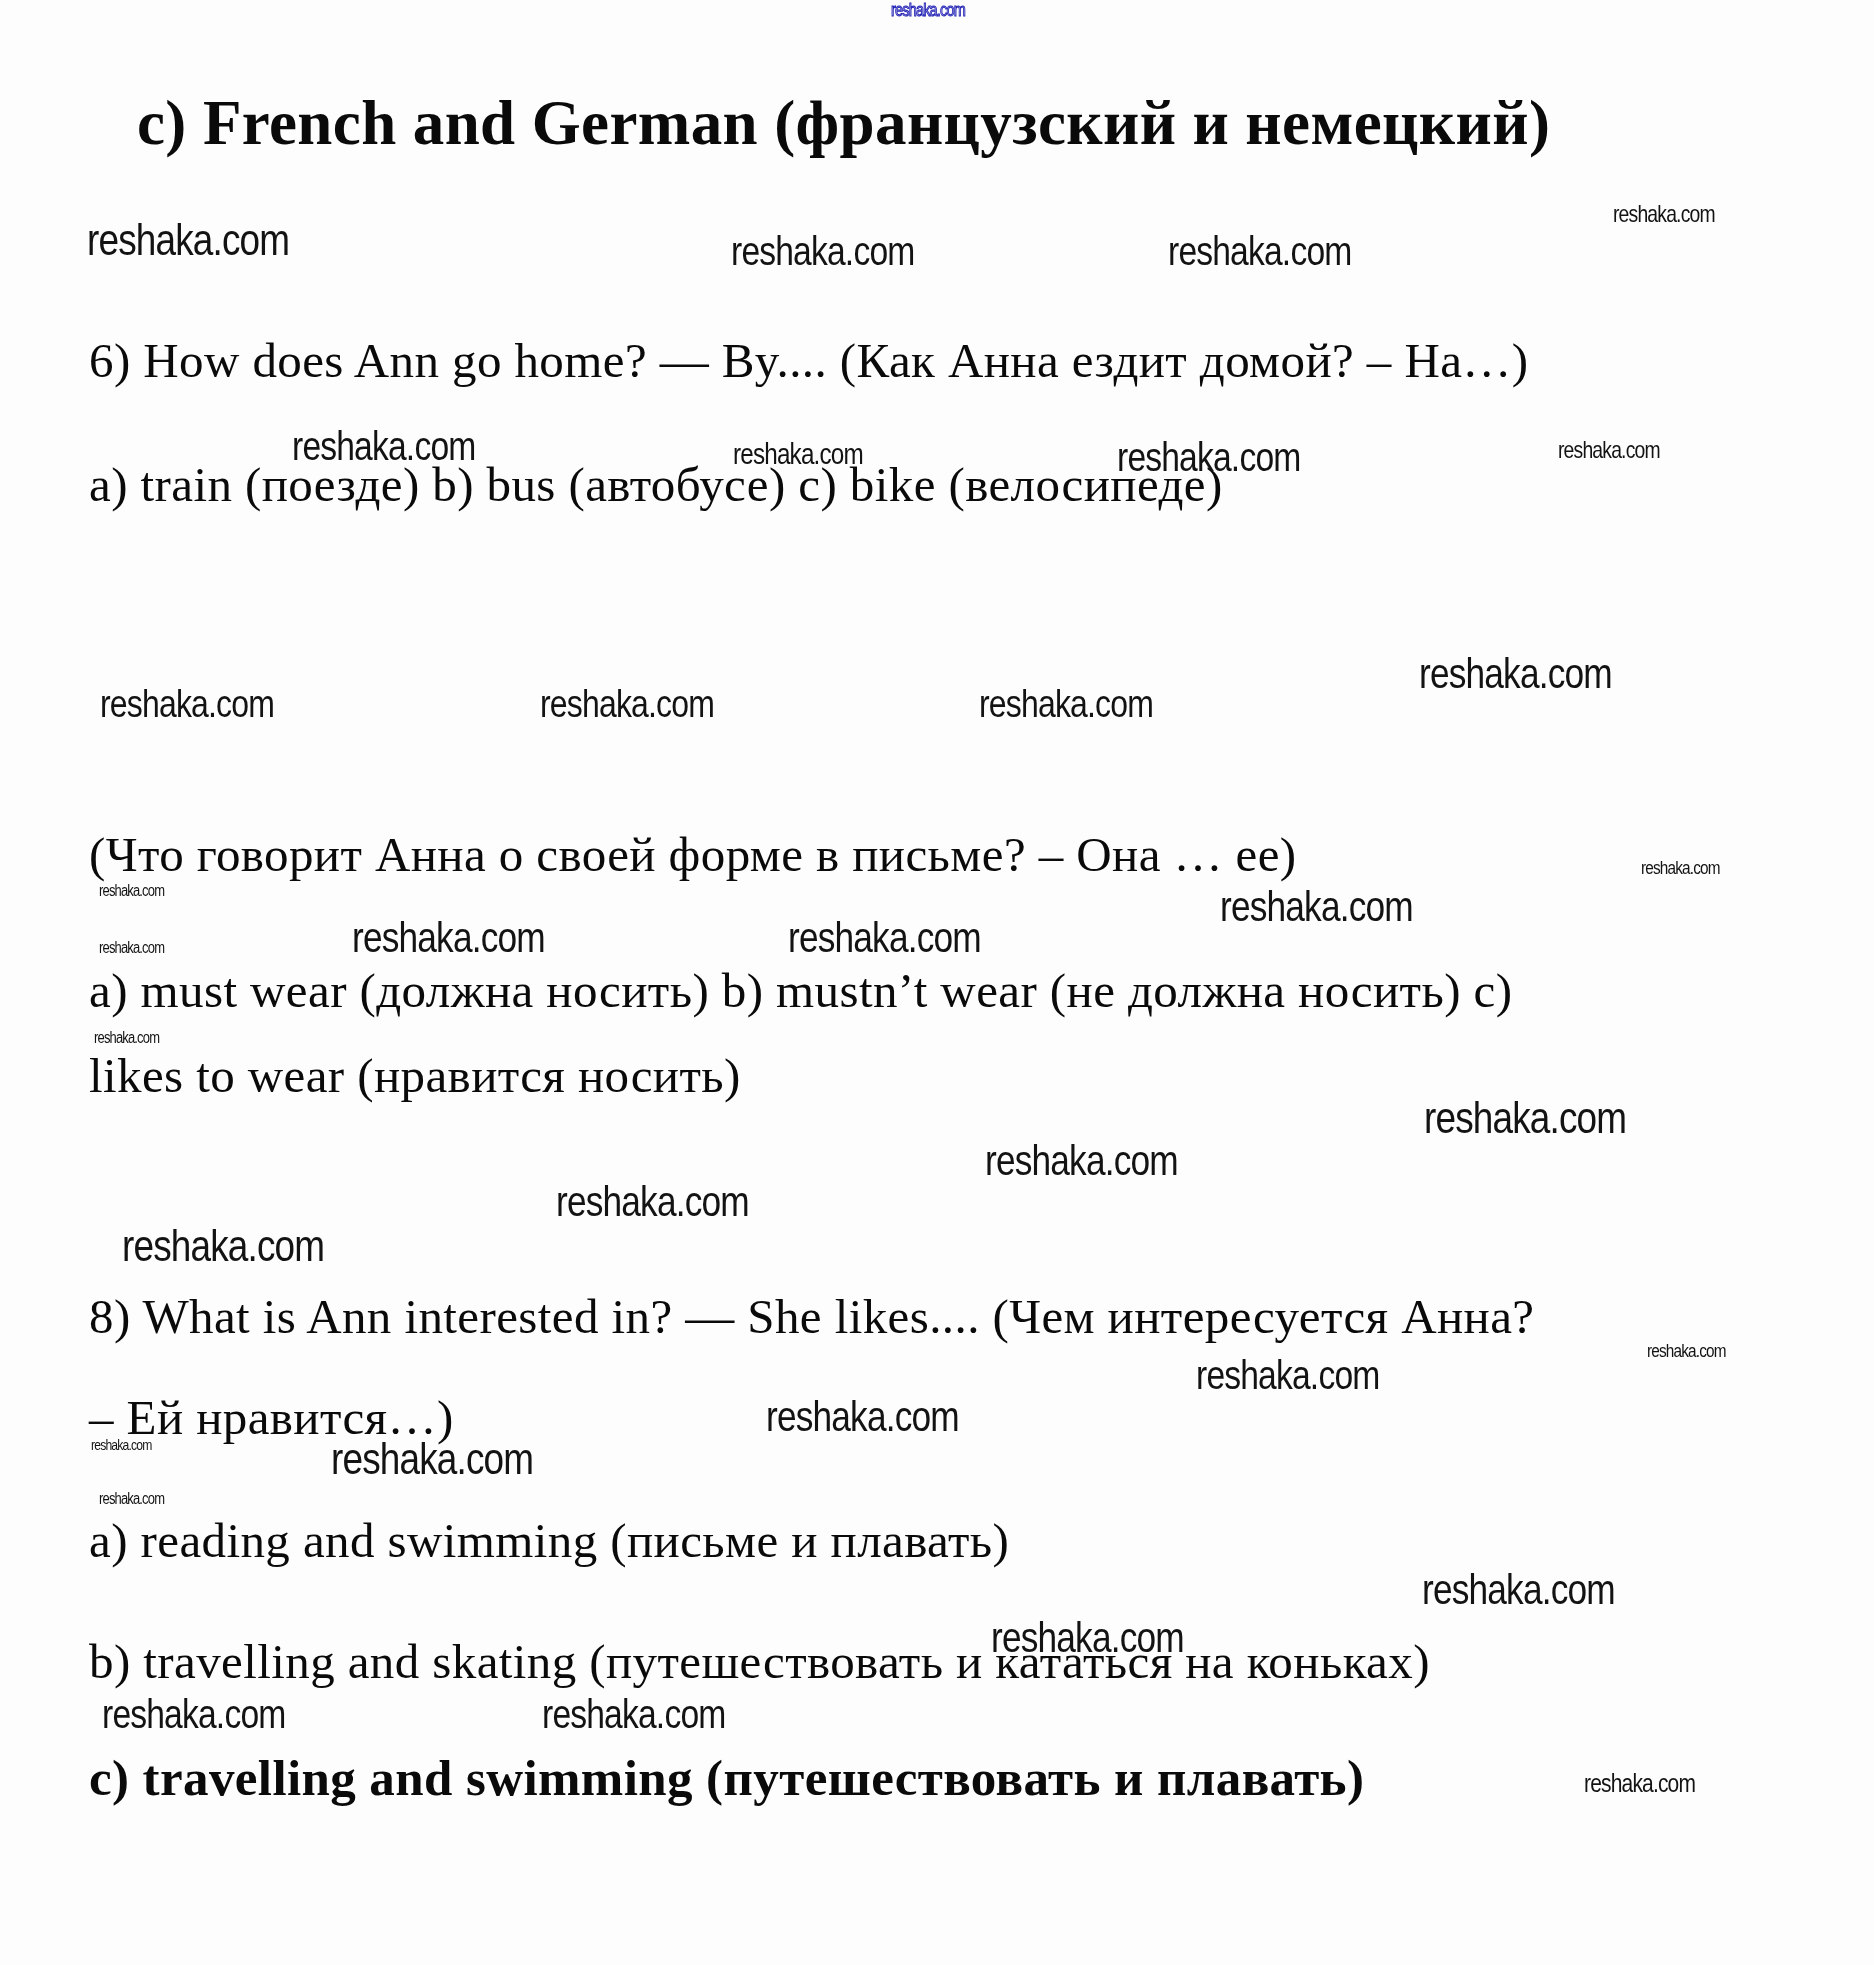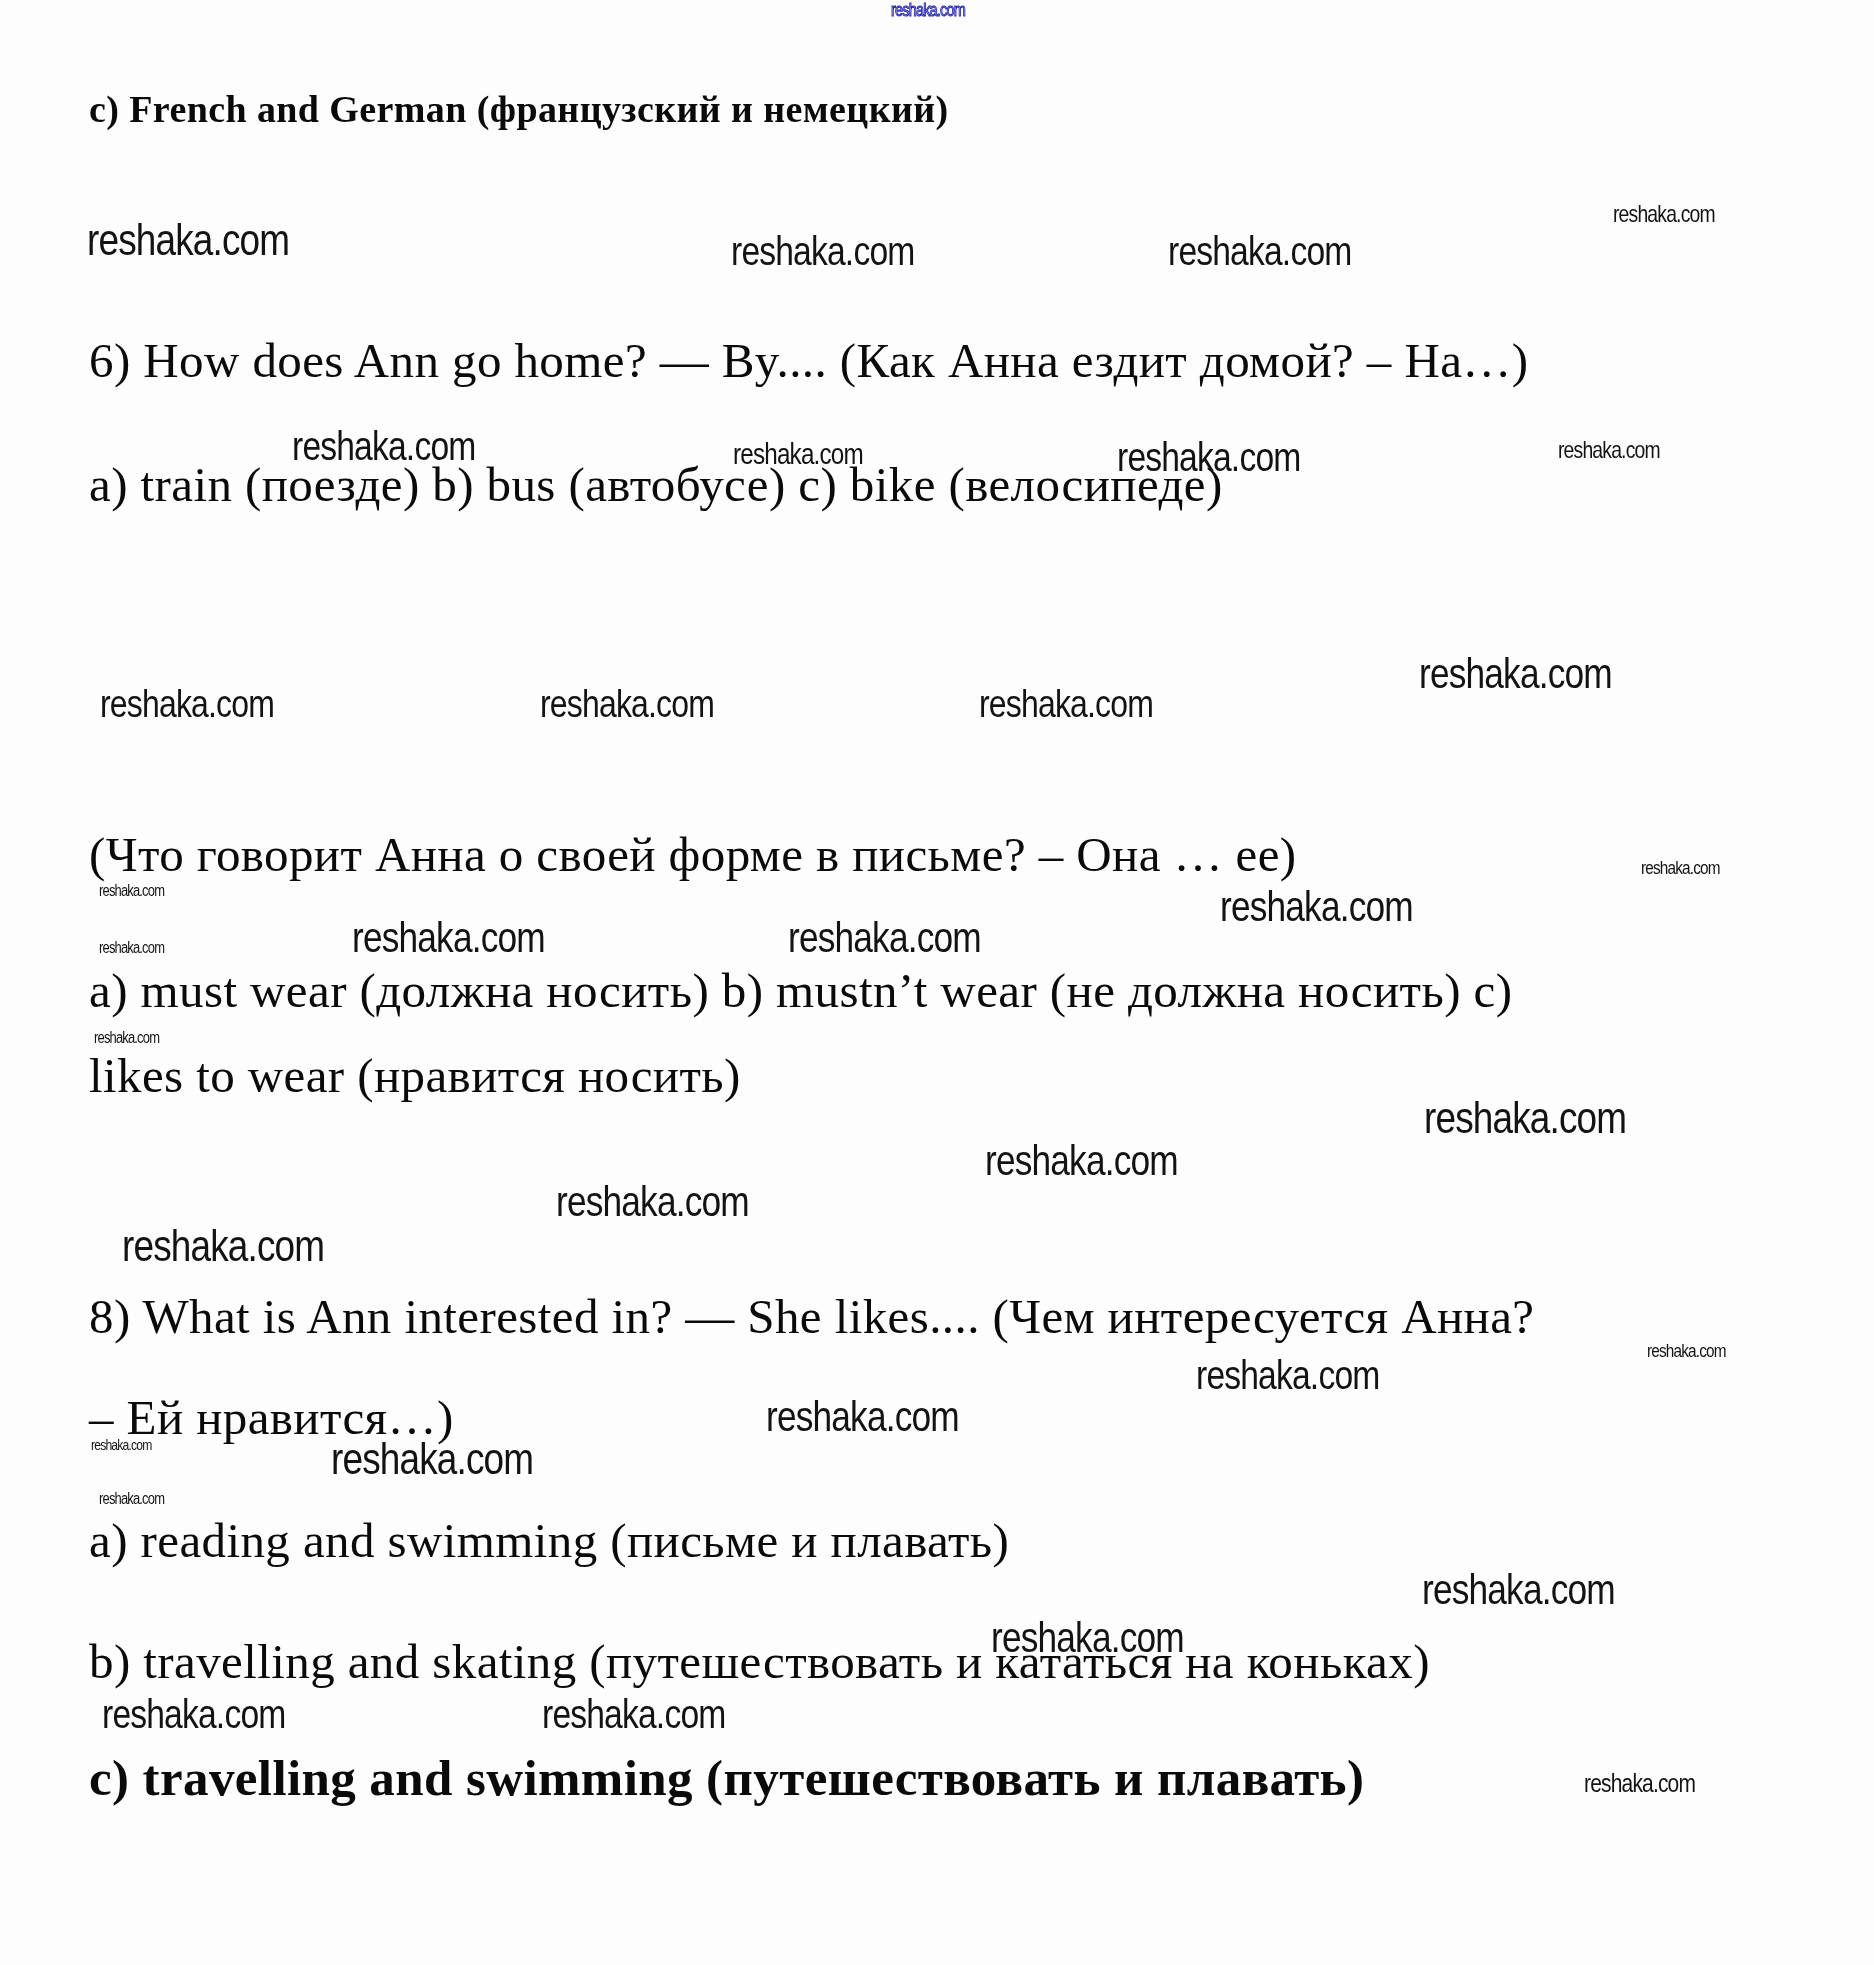--- a/index.html
+++ b/index.html
@@ -14,21 +14,21 @@
     position: absolute;
     left: 89px;
     font-family: "Liberation Serif", "DejaVu Serif", serif;
     font-size: 49px;
     line-height: 1.08;
     color: #0a0a0a;
     white-space: nowrap;
     letter-spacing: 0.4px;
   }
   .txt b { font-weight: normal; }
-  .heading { font-size: 38px; font-weight: bold; }
+  .heading { font-size: 63px; font-weight: bold; margin-left: 48px; }
   .boldline { font-size: 51px; font-weight: bold; }
   .wm {
     position: absolute;
     font-family: "Liberation Sans", "DejaVu Sans", sans-serif;
     color: #131313;
     white-space: nowrap;
     letter-spacing: -1px;
     transform: scaleX(0.82);
     transform-origin: left top;
     line-height: 1;

